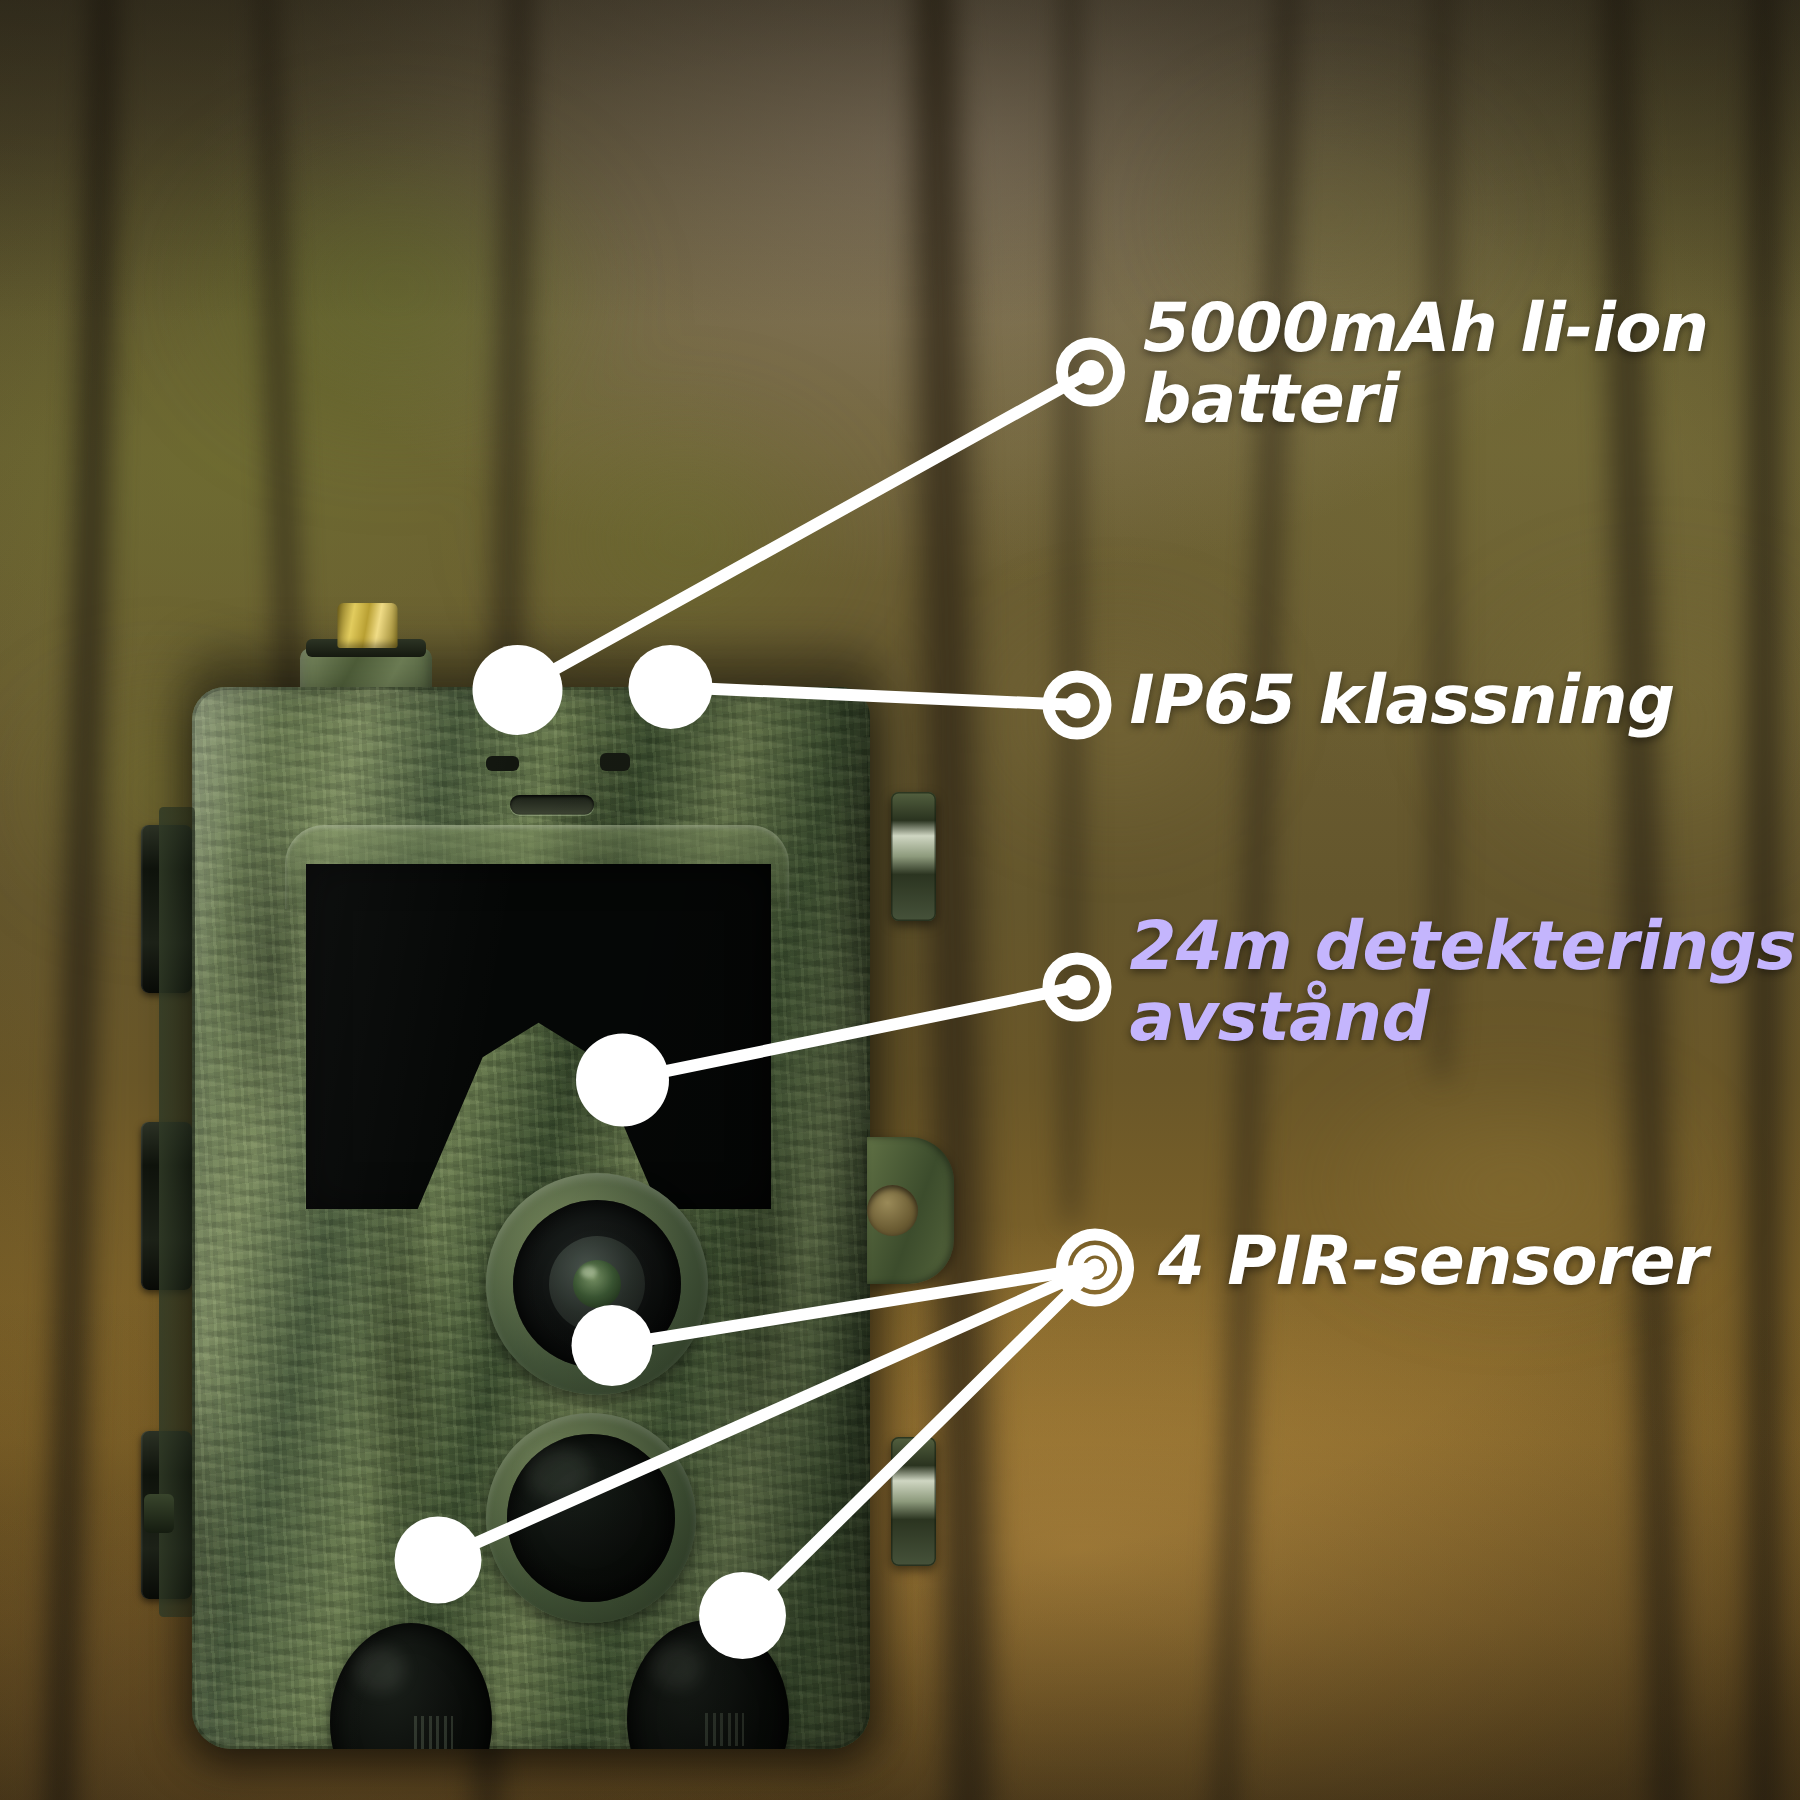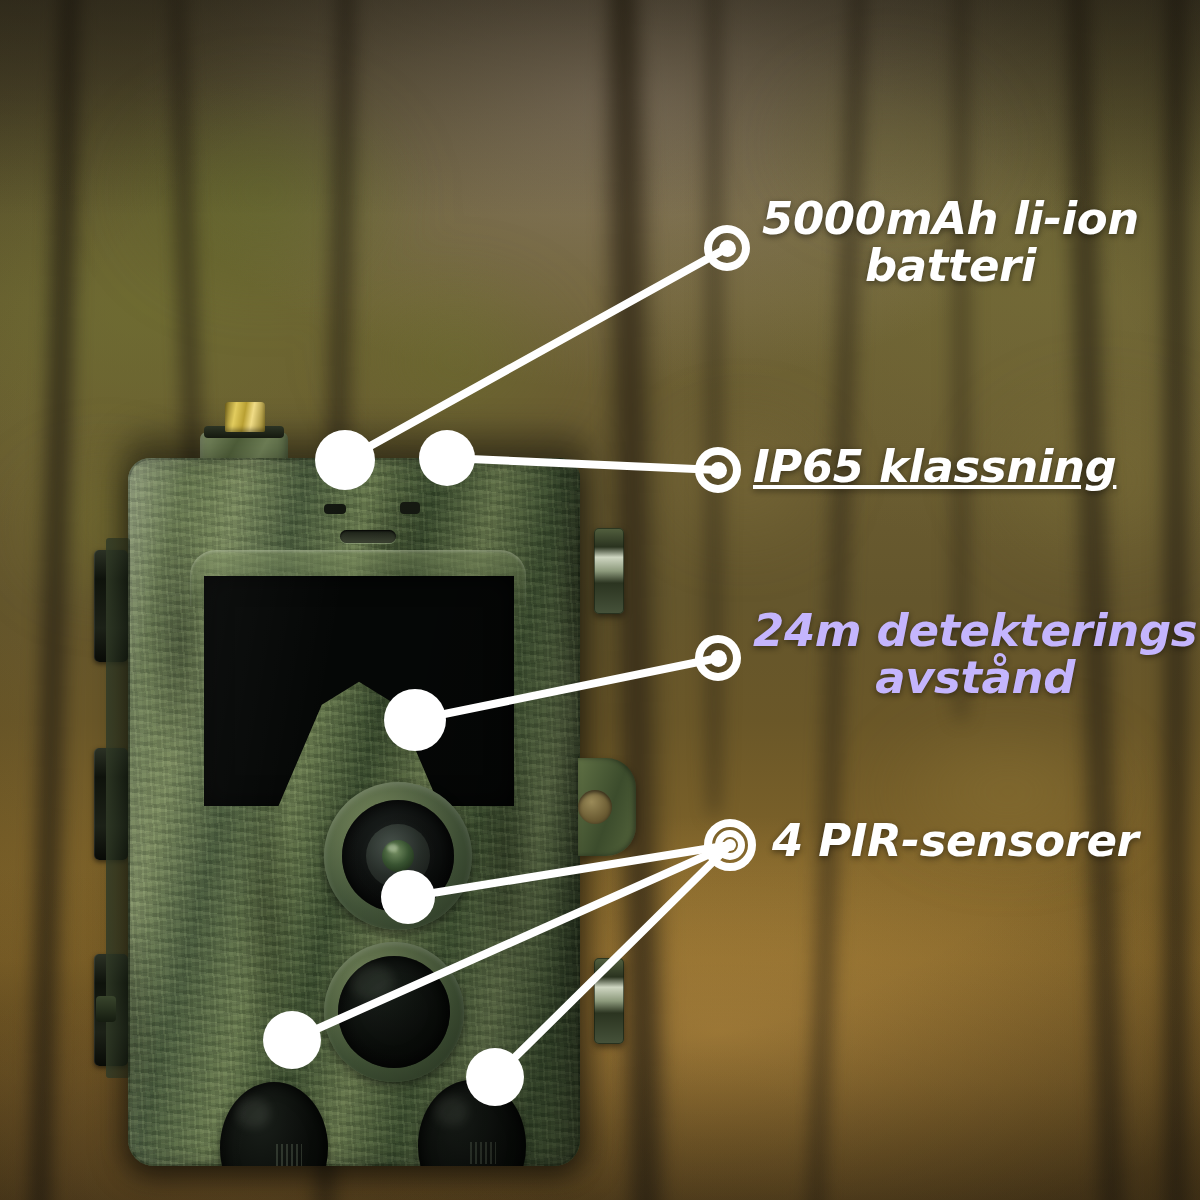--- a/index.html
+++ b/index.html
@@ -258,21 +258,21 @@
     position:absolute;right:-4px;top:392px;width:34px;height:34px;border-radius:50%;
     background:radial-gradient(circle at 40% 35%,#9a8a58,#6b5c33 60%,#4a3f22 100%);
     box-shadow:inset 0 2px 4px rgba(0,0,0,.6);
   }
   .bottom-nub{
     position:absolute;left:-12px;top:598px;width:20px;height:26px;border-radius:4px;
     background:linear-gradient(180deg,#39452c,#151c10);
   }
 
   
-  #callouts{position:absolute;inset:0;text-align:center;}
+  #callouts{position:absolute;inset:0;}
   .cline{stroke:#ffffff;stroke-width:8;stroke-linecap:round;fill:none;}
   .cdot{
     position:absolute;border-radius:50%;background:#ffffff;
     transform:translate(-50%,-50%);
   }
   .target{
     position:absolute;transform:translate(-50%,-50%);
     display:flex;align-items:center;justify-content:center;
   }
   .ring-outer{
@@ -387,21 +387,21 @@
           </div>
         </div>
         <div class="clabel" style="left: 762px; top: 196px; color: rgb(255, 255, 255);">5000mAh li-ion
 batteri</div>
         <div class="cdot" style="left: 447px; top: 458px; width: 56px; height: 56px; background: rgb(255, 255, 255);"></div>
         <div class="target" style="left: 718px; top: 470px;">
           <div class="ring-outer" style="width: 46px; height: 46px; border-color: rgb(255, 255, 255);">
             <div class="ring-core" style="width: 17px; height: 17px; background: rgb(255, 255, 255);"></div>
           </div>
         </div>
-        <div class="clabel" style="left: 753px; top: 444px; color: rgb(255, 255, 255); text-decoration: underline;">IP65 klassning</div>
+        <div class="clabel" style="left: 753px; top: 444px; color: rgb(255, 255, 255);">IP65 klassning</div>
         <div class="cdot" style="left: 415px; top: 720px; width: 62px; height: 62px; background: rgb(255, 255, 255);"></div>
         <div class="target" style="left: 718px; top: 658px;">
           <div class="ring-outer" style="width: 46px; height: 46px; border-color: rgb(255, 255, 255);">
             <div class="ring-core" style="width: 17px; height: 17px; background: rgb(255, 255, 255);"></div>
           </div>
         </div>
         <div class="clabel" style="left: 753px; top: 608px; color: #c4b5fd;">24m detekterings
 avstånd</div>
         <div class="cdot" style="left: 408px; top: 897px; width: 54px; height: 54px; background: rgb(255, 255, 255);"></div>
         <div class="cdot" style="left: 292px; top: 1040px; width: 58px; height: 58px; background: rgb(255, 255, 255);"></div>

